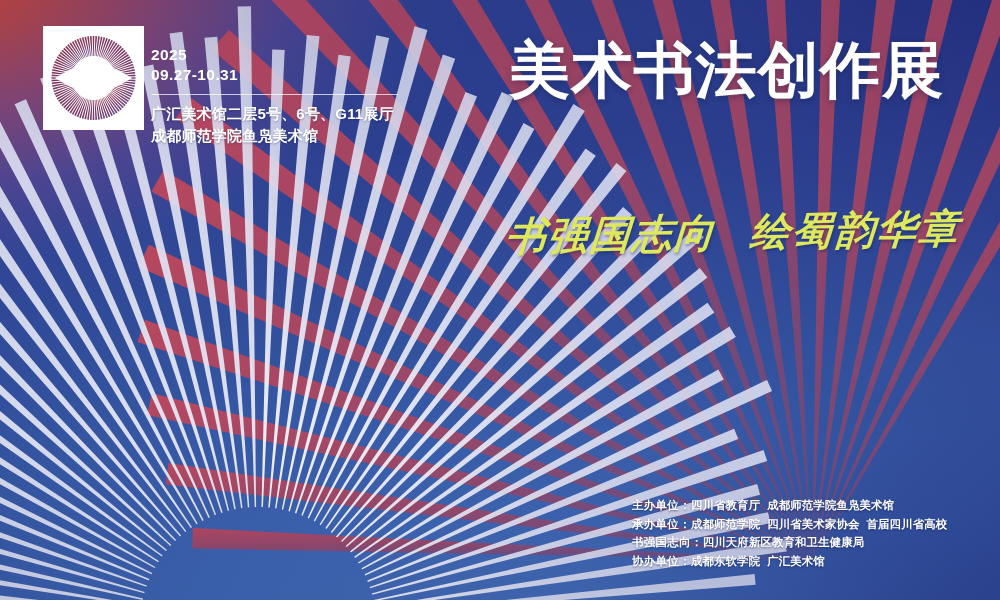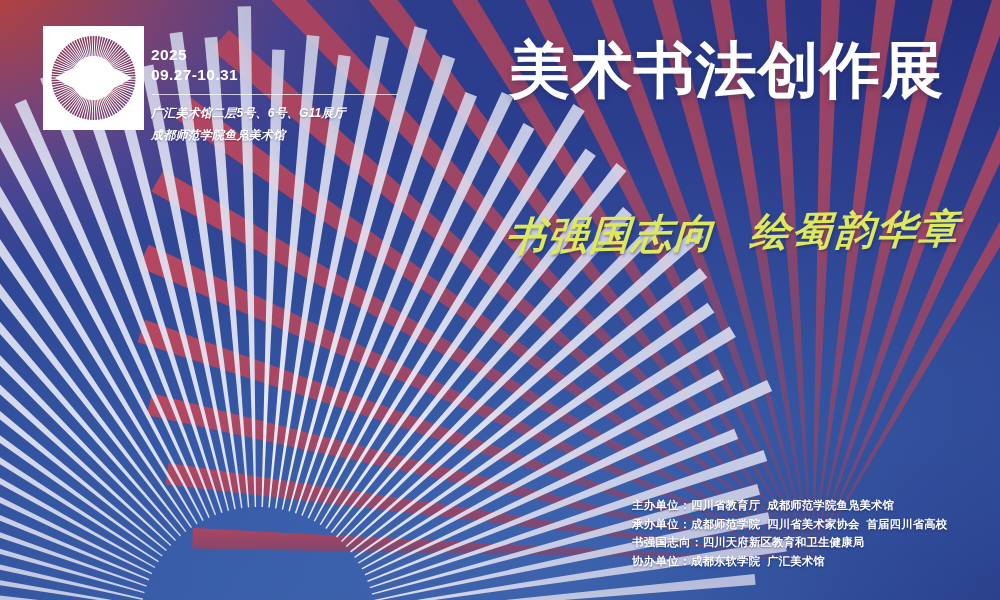--- a/index.html
+++ b/index.html
@@ -62,24 +62,23 @@
   .date-line {
     font-weight:bold; font-size:15.5px; line-height:20px;
     letter-spacing:0.4px;
   }
   #info .rule {
     width:246px; height:1px;
     background:rgba(255,255,255,0.72);
     margin:9px 0 8px 1px;
   }
   .venue-line {
-    font-weight:bold; font-size:12px; line-height:21.5px;
+    font-weight:bold; font-size:15px; line-height:21.5px;
     letter-spacing:0.2px;
     text-shadow:0 1px 2px rgba(20,26,70,0.35);
-    font-style:italic;
   }
 
   
   #title-block {
     position:absolute; left:509px; top:36px;
     width:470px; text-align:left;
   }
   .title-line {
     color:#ffffff;
     font-weight:bold;

